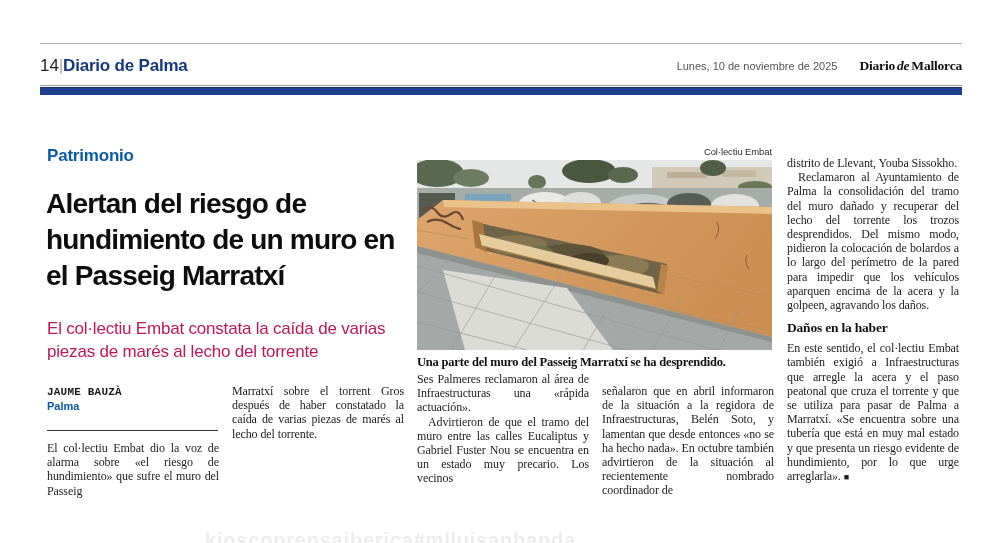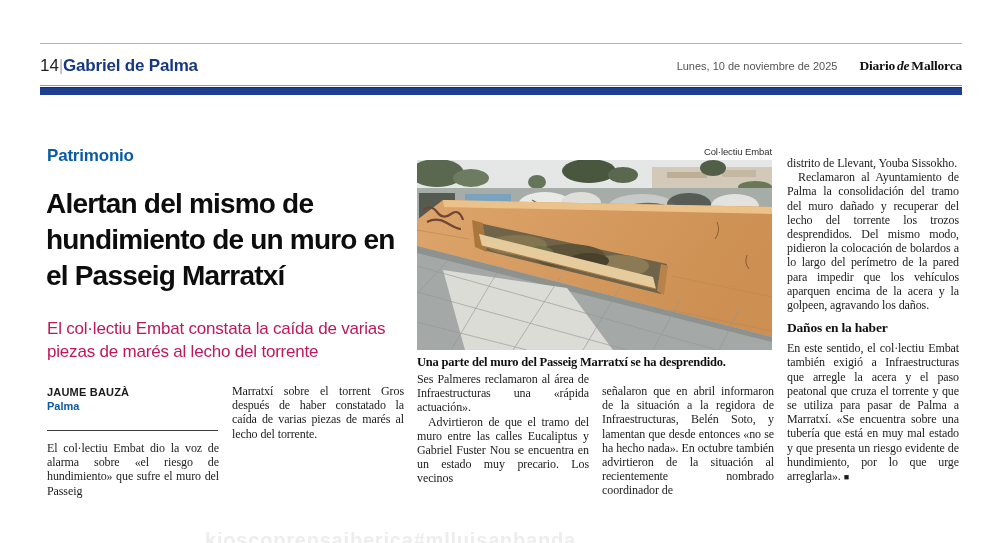--- a/index.html
+++ b/index.html
@@ -33,21 +33,21 @@
     left:47px; top:146px; font-size:17px; font-weight:bold; color:#0b5aa5; letter-spacing:-0.2px;
   }
   .headline {
     left:46px; top:186px; width:372px;
     font-size:28px; line-height:36px; font-weight:bold; color:#0d0d0d; letter-spacing:-0.8px;
   }
   .standfirst {
     left:47px; top:317px; width:384px;
     font-size:17px; line-height:23px; color:#be185d; letter-spacing:-0.2px;
   }
-  .byline-author   { left:47px; top:386px; font-size:11px; font-weight:bold; color:#1a1a1a; letter-spacing:0.2px; }
+  .byline-author   { left:47px; top:386px; font-size:11px; font-weight:bold; color:#1a1a1a; letter-spacing:0.2px;font-family:Liberation Mono, monospace; }
   .byline-location { left:47px; top:400px; font-size:11px; font-weight:bold; color:#0b5aa5; }
   .byline-divider  { left:47px; top:430px; width:171px; height:1px; background:#3a3a3a; }
 
   
   .col { width:172px; }
   .col p {
     font-family:"Liberation Serif", serif;
     font-size:12px; line-height:14.2px; color:#1c1c1c;
     text-align:justify; letter-spacing:-0.1px;
   }
@@ -83,32 +83,32 @@
   }
 </style>
 </head>
 <body>
 
 <div class="abs rule-top"></div>
 <div class="abs masthead-row">
   <div class="masthead-left">
     <span class="page-number">14</span>
     <span class="mast-divider">|</span>
-    <span class="edition-title">Gabriel de Palma</span>
+    <span class="edition-title">Diario de Palma</span>
   </div>
   <div class="masthead-right">
     <span class="issue-date">Lunes, 10 de noviembre de 2025</span>
     <span class="nameplate"><span>Diario</span><span class="np-de">de</span><span>Mallorca</span></span>
   </div>
 </div>
 <div class="abs rule-mid"></div>
 <div class="abs masthead-bar"></div>
 
 <div class="abs kicker">Patrimonio</div>
-<h1 class="abs headline">Alertan del mismo de hundimiento de un muro en el Passeig Marratxí</h1>
+<h1 class="abs headline">Alertan del riesgo de hundimiento de un muro en el Passeig Marratxí</h1>
 <div class="abs standfirst">El col·lectiu Embat constata la caída de varias piezas de marés al lecho del torrente</div>
 <div class="abs byline-author">JAUME BAUZÀ</div>
 <div class="abs byline-location">Palma</div>
 <div class="abs byline-divider"></div>
 
 <div class="abs photo-credit">Col·lectiu Embat</div>
 <div class="abs photo-frame">
   <svg width="355" height="190" viewBox="0 0 355 190">
     <defs>
       <linearGradient id="wallgrad" x1="0" y1="0" x2="1" y2="0.3">

